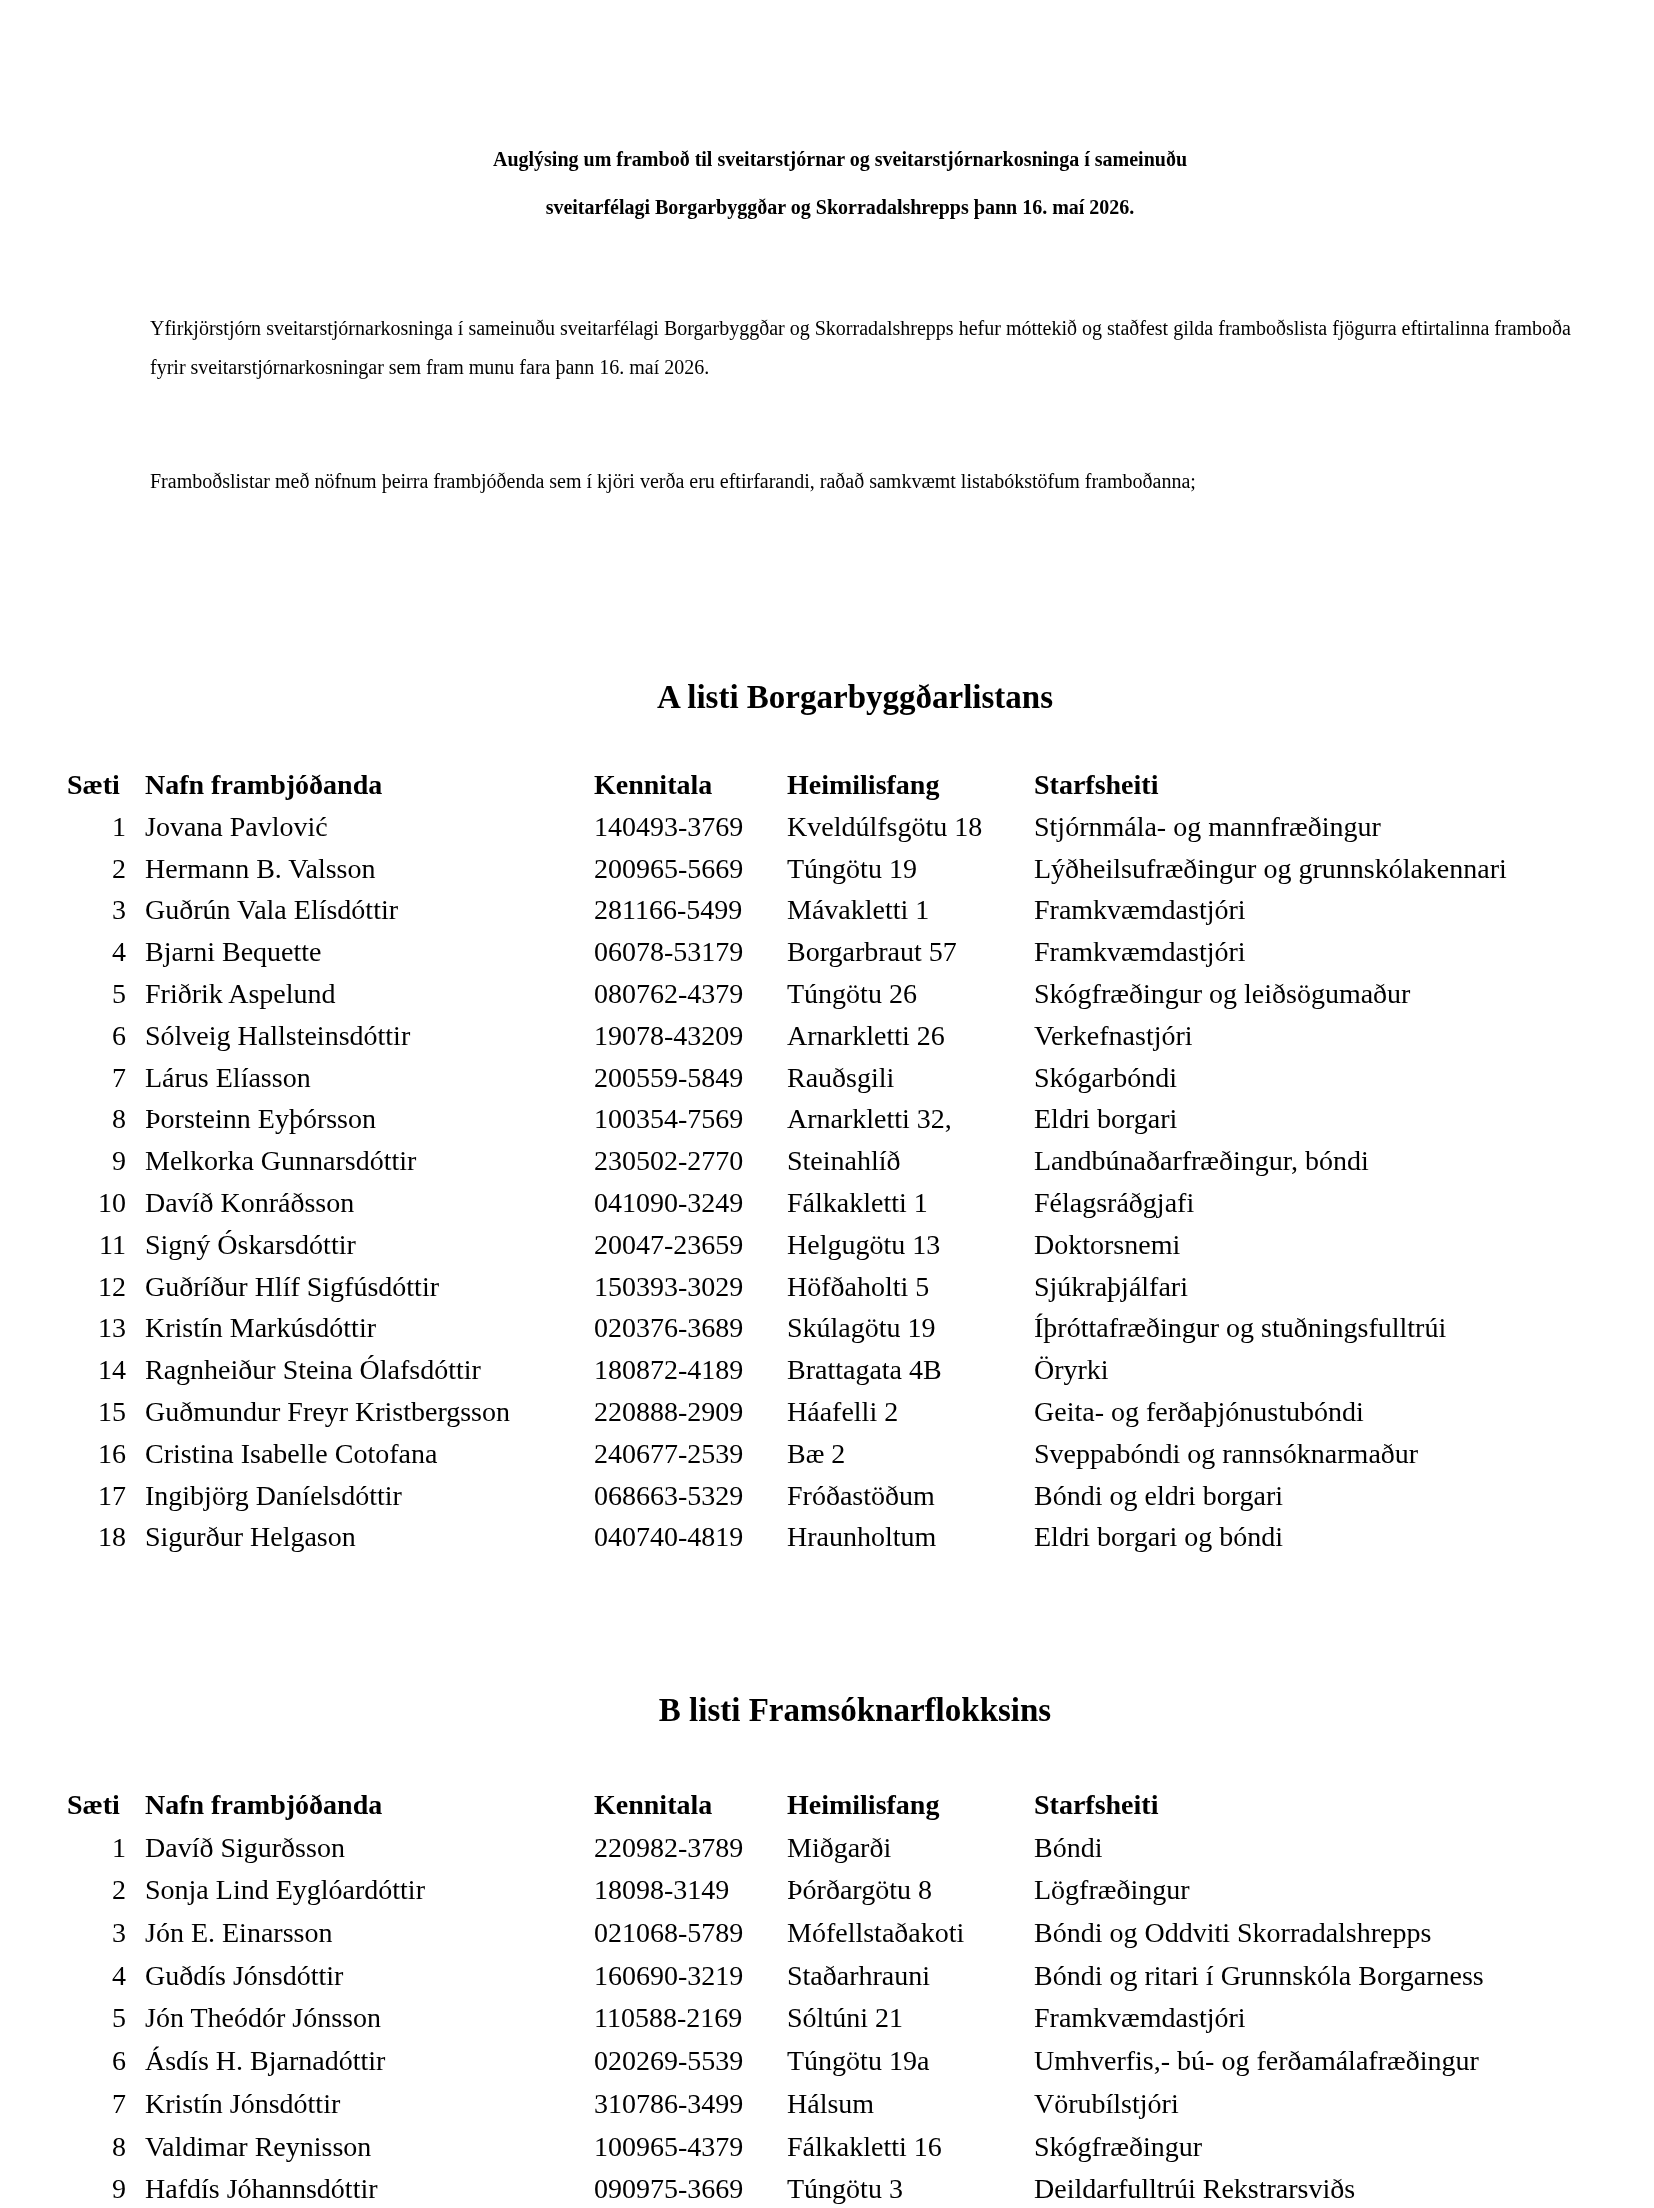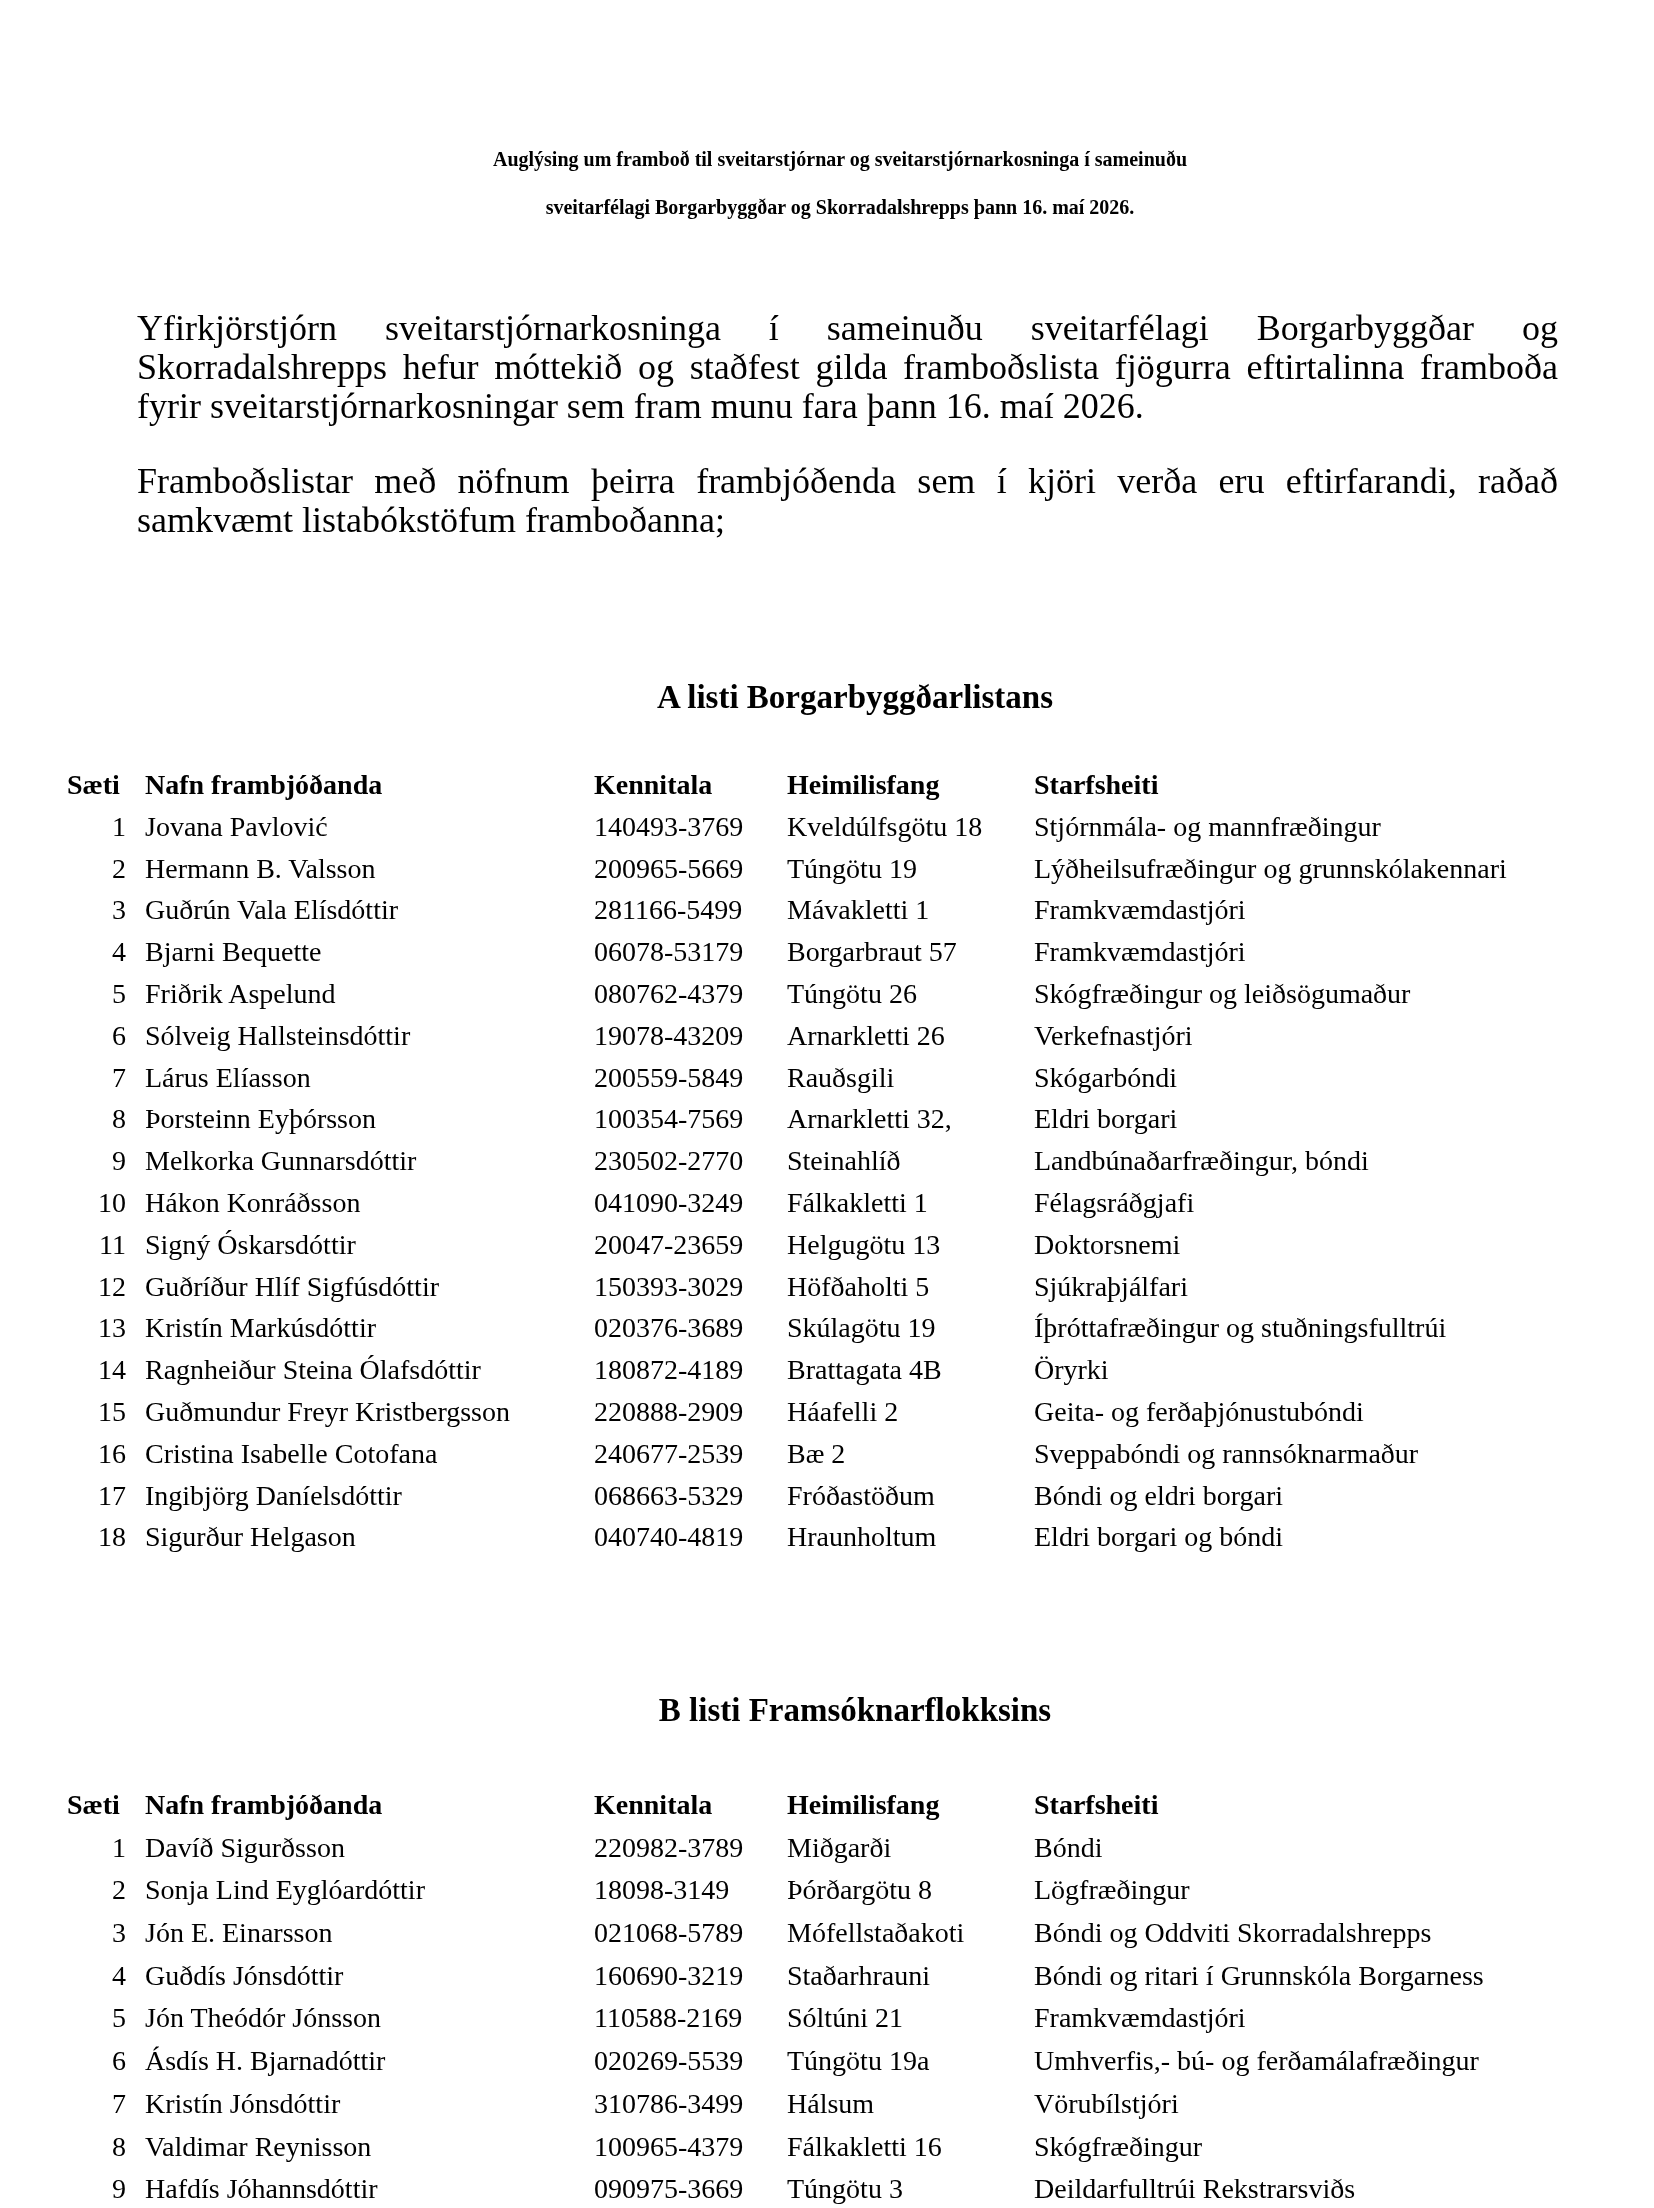--- a/index.html
+++ b/index.html
@@ -5,22 +5,22 @@
   html, body { margin: 0; padding: 0; background: #ffffff; }
   body {
     width: 1654px; height: 2208px; overflow: hidden; position: relative;
     font-family: "Liberation Serif", "DejaVu Serif", serif; color: #000;
   }
   .title {
     position: absolute; left: 140px; width: 1400px; top: 135px;
     text-align: center; font-weight: bold; font-size: 20px; line-height: 48px;
   }
   .para {
-    position: absolute; left: 137px; width: 1421px;
-    font-size: 36px; line-height: 39px; text-align: justify;
+    position: absolute; left: 150px; width: 1421px;
+    font-size: 20px; line-height: 39px; text-align: justify;
   }
   .para1 { top: 309px; }
   .para2 { top: 462px; }
   .section-heading {
     position: absolute; left: 0; width: 1654px; text-align: center;
     font-weight: bold; font-size: 33px; line-height: 40px; padding-left: 28px;
   }
   .heading-a { top: 677px; }
   .heading-b { top: 1690px; }
   .table { position: absolute; left: 0; width: 1654px; font-size: 28px; }
@@ -115,21 +115,21 @@
     </div>
     <div class="row">
       <span class="cell c-seat">9</span>
       <span class="cell c-name">Melkorka Gunnarsdóttir</span>
       <span class="cell c-kt">230502-2770</span>
       <span class="cell c-addr">Steinahlíð</span>
       <span class="cell c-job">Landbúnaðarfræðingur, bóndi</span>
     </div>
     <div class="row">
       <span class="cell c-seat">10</span>
-      <span class="cell c-name">Hákon Konráðsson</span>
+      <span class="cell c-name">Davíð Konráðsson</span>
       <span class="cell c-kt">041090-3249</span>
       <span class="cell c-addr">Fálkakletti 1</span>
       <span class="cell c-job">Félagsráðgjafi</span>
     </div>
     <div class="row">
       <span class="cell c-seat">11</span>
       <span class="cell c-name">Signý Óskarsdóttir</span>
       <span class="cell c-kt">20047-23659</span>
       <span class="cell c-addr">Helgugötu 13</span>
       <span class="cell c-job">Doktorsnemi</span>

